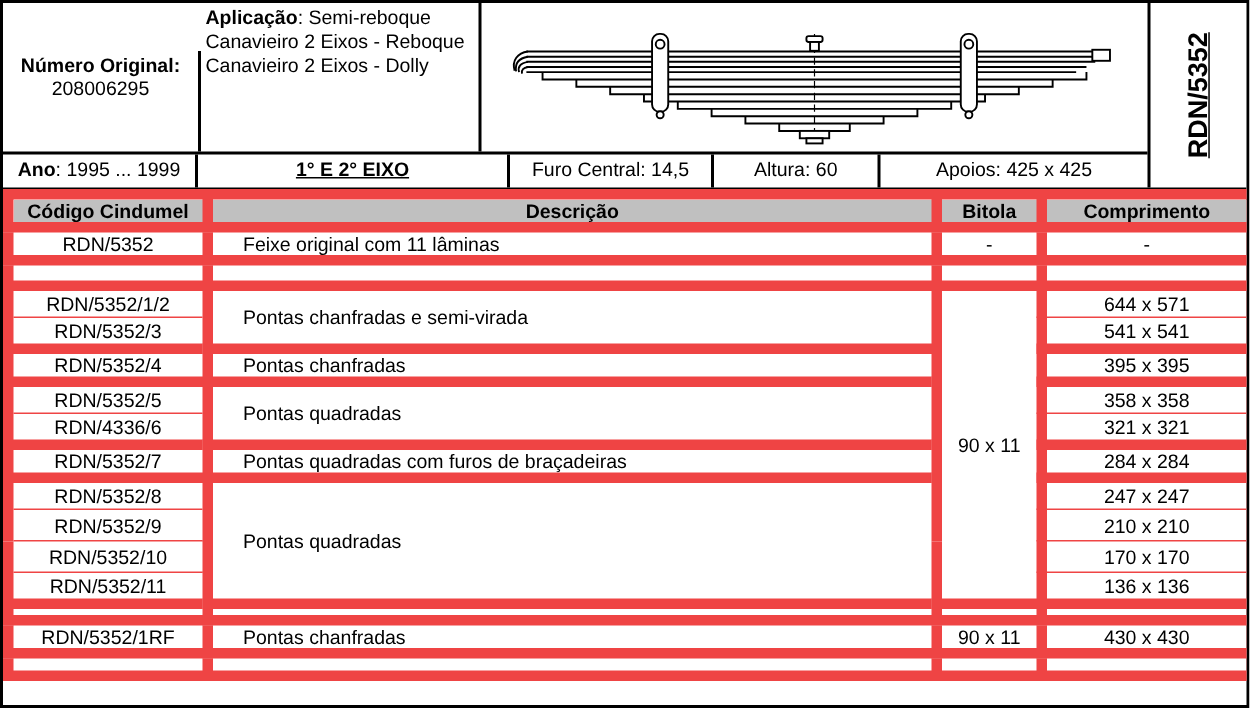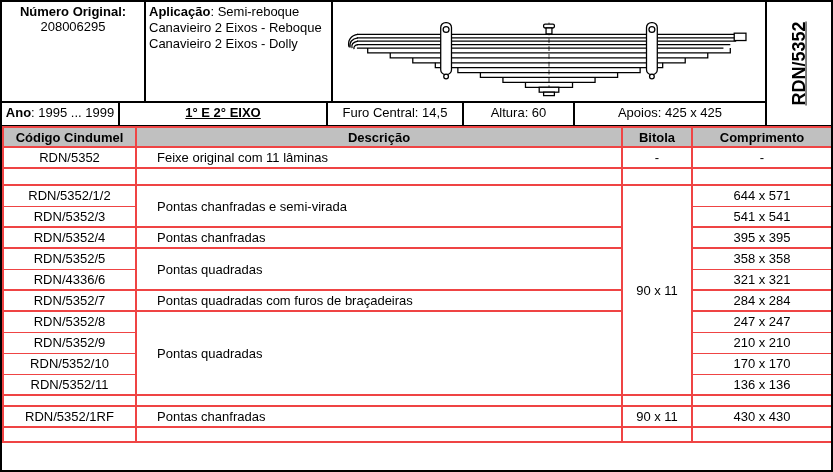--- a/index.html
+++ b/index.html
@@ -9,36 +9,36 @@
     width:833px; height:472px; border:2px solid #000; background:#fff;
     position:relative; overflow:hidden;
   }
   
   .top{ display:flex; height:124px; border-bottom:1px solid #000; }
   .top-left{ flex:1; display:flex; flex-direction:column; min-width:0; }
   .top-row1{ display:flex; flex:1; border-bottom:2px solid #000; }
   .top-row2{ display:flex; height:22px; }
   .cell{ border-right:2px solid #000; font-size:13px; }
   .cell:last-child{ border-right:none; }
-  .numero{ width:144px; text-align:center; padding-top:2px; }
+  .numero{ width:132px; text-align:center; padding-top:2px;margin-top:32px; }
   .numero .lbl{ font-weight:bold; }
   .aplicacao{ width:187px; padding:2px 3px; line-height:1.22; }
   .aplicacao .lbl{ font-weight:bold; }
   .drawing-cell{ flex:1; display:flex; align-items:center; justify-content:center; border-right:none; }
-  .ano{ width:118px; text-align:center; line-height:20px; }
+  .ano{ width:130px; text-align:center; line-height:20px; }
   .ano .lbl{ font-weight:bold; }
   .eixo{ width:208px; text-align:center; line-height:20px; font-weight:bold; text-decoration:underline; }
   .furo{ width:136px; text-align:center; line-height:20px; }
   .altura{ width:111px; text-align:center; line-height:20px; }
   .apoios{ flex:1; text-align:center; line-height:20px; border-right:none; }
   .sidebar{ width:66px; border-left:2px solid #000; display:flex; align-items:center; justify-content:center; }
   .sidebar-text{ transform:rotate(-90deg); font-weight:bold; font-size:18px; text-decoration:underline; white-space:nowrap; }
   
   table.main{ width:100%; border-collapse:collapse; table-layout:fixed; }
-  table.main th, table.main td{ border:2px solid #ef4444; font-size:13px; overflow:hidden; white-space:nowrap; }
+  table.main th, table.main td{ border:7px solid #ef4444; font-size:13px; overflow:hidden; white-space:nowrap; }
   table.main th{ background:#c0c0c0; height:20px; text-align:center; font-weight:bold; }
   table.main td{ height:21px; }
   td.code{ text-align:center; }
   td.desc{ text-align:left; padding-left:20px; }
   td.ctr{ text-align:center; }
   tr.h18 td{ height:17px; }
   tr.h12 td{ height:11px; }
   tr.h17 td{ height:15px; }
   .bb1{ border-bottom-width:1px !important; }
   .bt1{ border-top-width:1px !important; }

